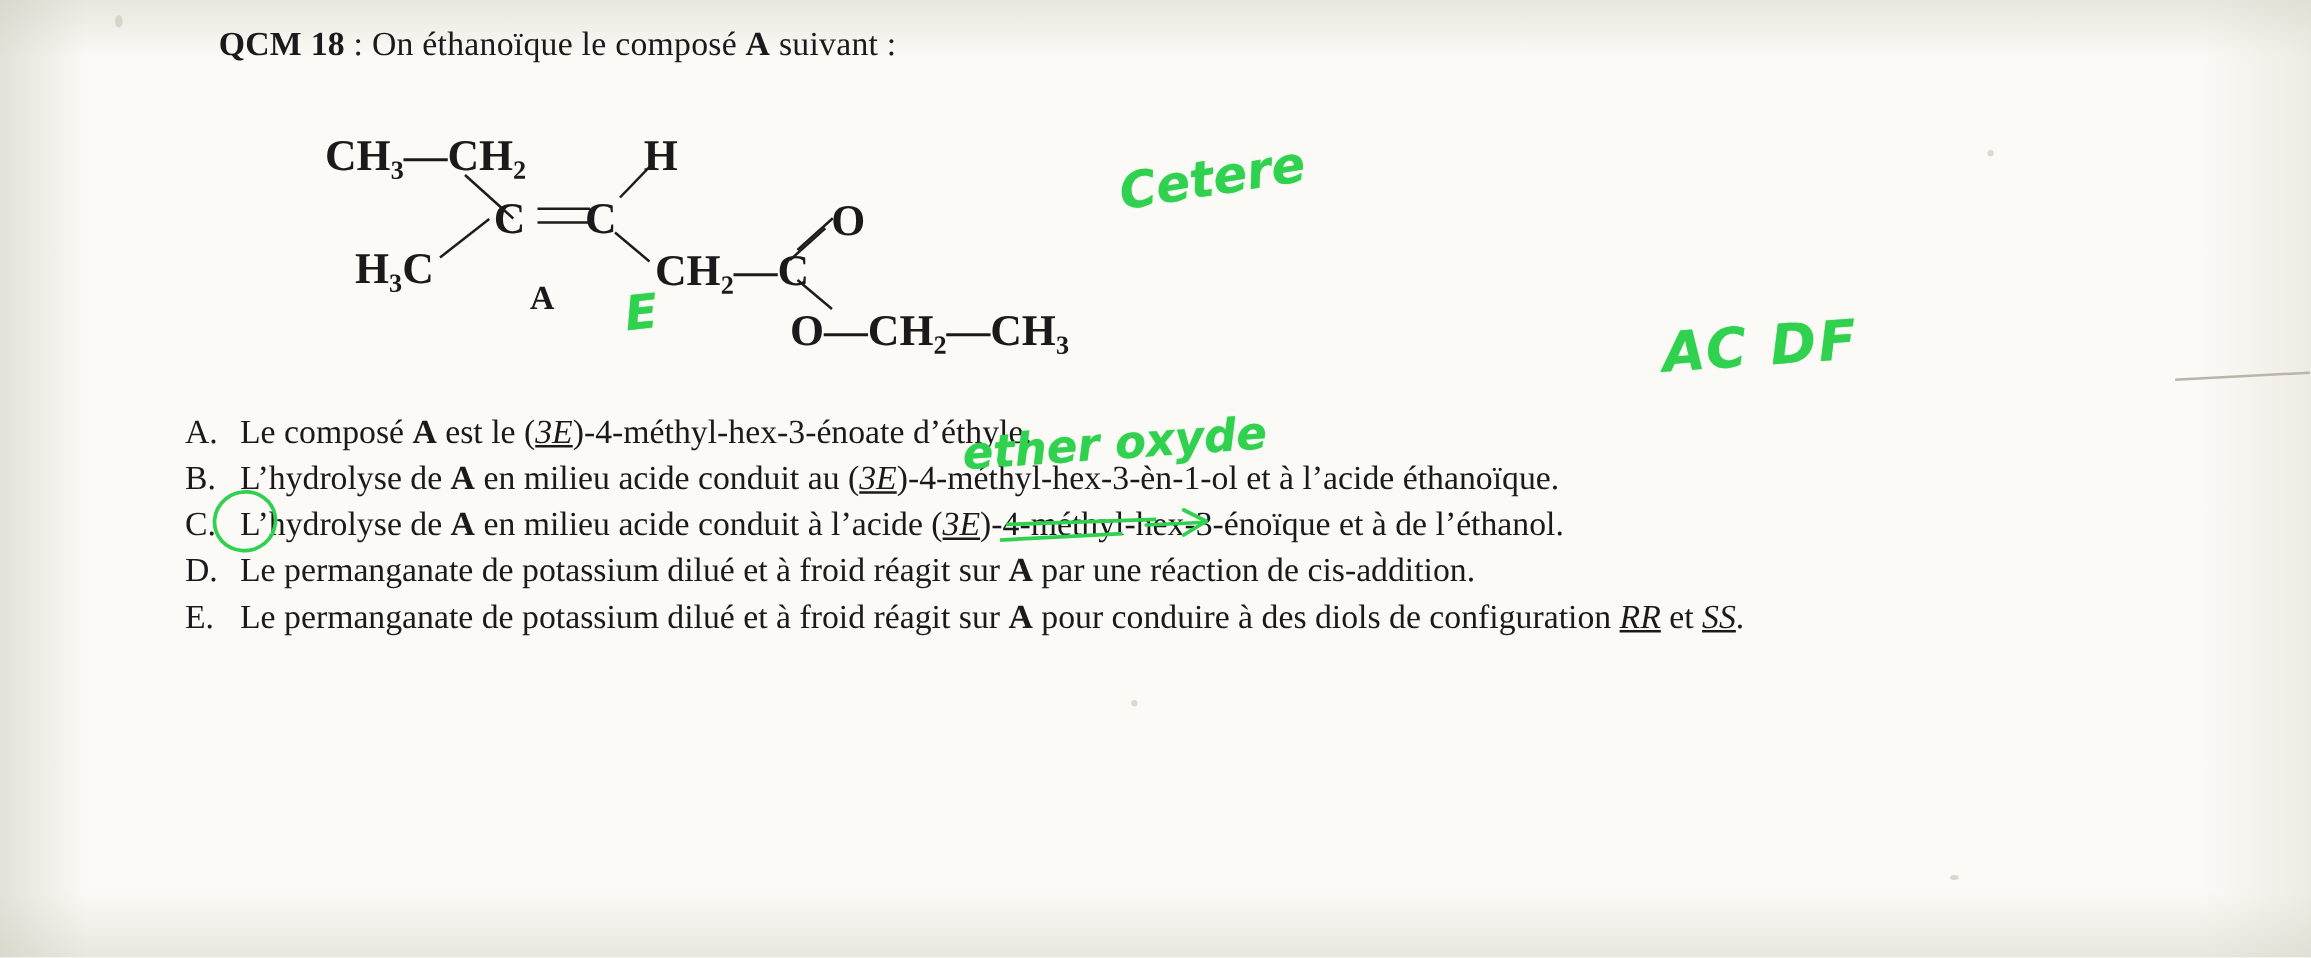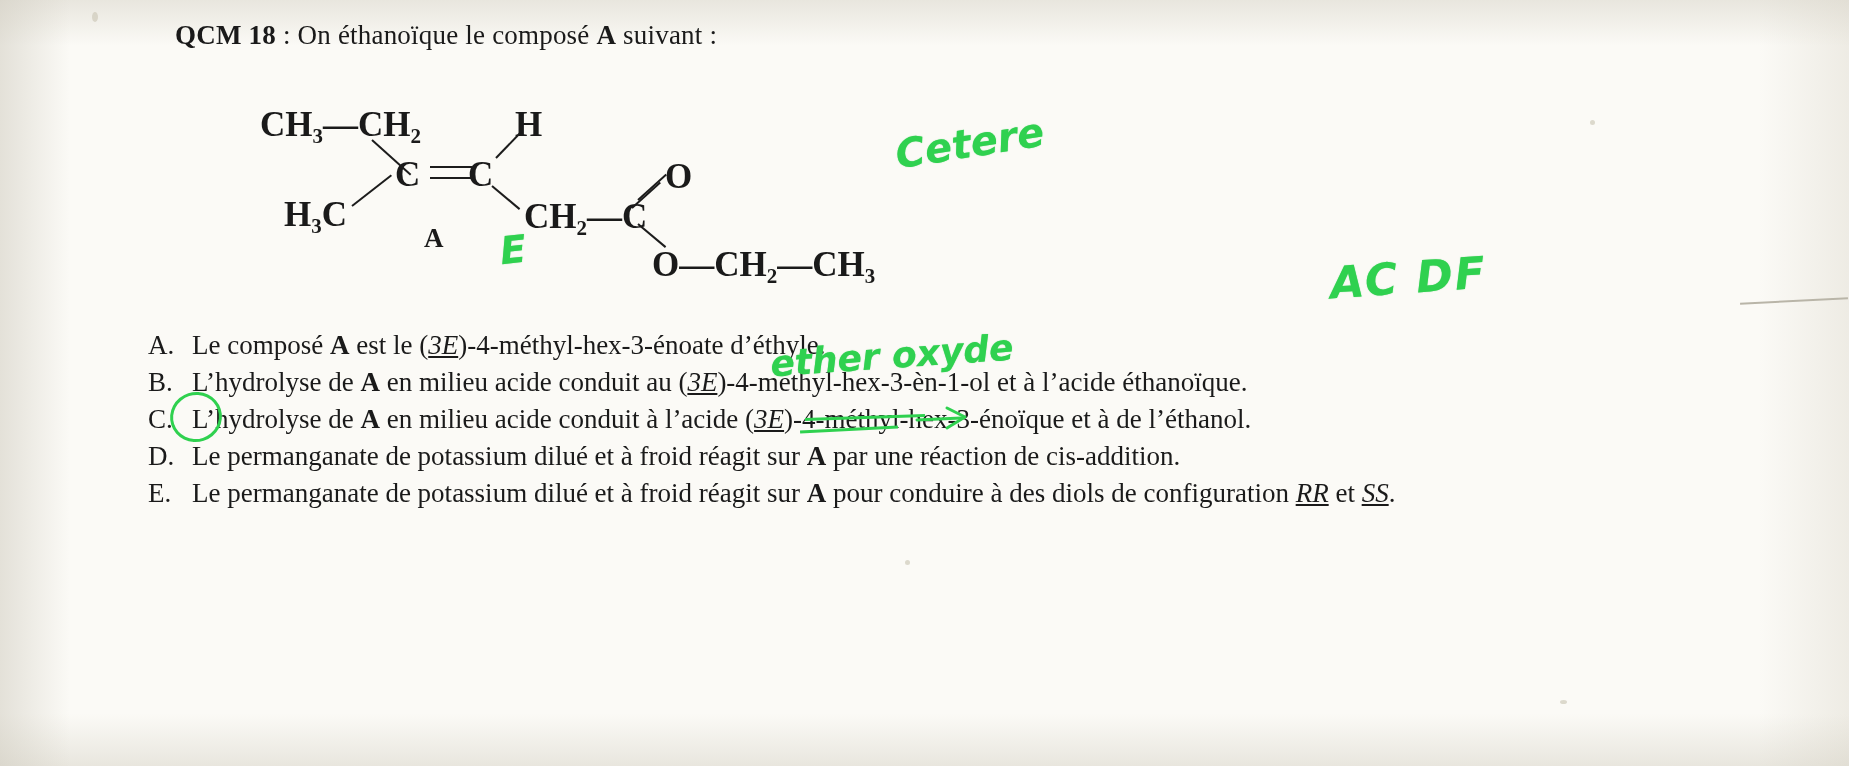--- a/index.html
+++ b/index.html
@@ -198,21 +198,21 @@
 
 <div class="molecule">
 
   <div class="mol-label" style="left:0px;top:10px;">CH₃—CH₂</div>
   <div class="mol-label" style="left:24px;top:100px;">H₃C</div>
   <div class="mol-label" style="left:135px;top:60px;">C</div>
   <div class="mol-label" style="left:208px;top:60px;">C</div>
   <div class="mol-label" style="left:255px;top:10px;">H</div>
   <div class="mol-label" style="left:264px;top:102px;">CH₂—C</div>
   <div class="mol-label" style="left:405px;top:62px;">O</div>
-  <div class="mol-label" style="left:392px;top:150px;">O—CH₂—CH₃</div>
+  <div class="mol-label" style="left:372px;top:150px;">O—CH₂—CH₃</div>
   <div class="bold-A" style="position:absolute;left:164px;top:128px;">A</div>
 
   <div class="bond" style="left:112px;top:44px;width:52px;transform:rotate(42deg);"></div>
 
   <div class="bond" style="left:92px;top:110px;width:50px;transform:rotate(-38deg);"></div>
 
   <div class="bond" style="left:170px;top:71px;width:42px;"></div>
   <div class="bond" style="left:170px;top:82px;width:42px;"></div>
 
   <div class="bond" style="left:236px;top:62px;width:34px;transform:rotate(-46deg);"></div>

